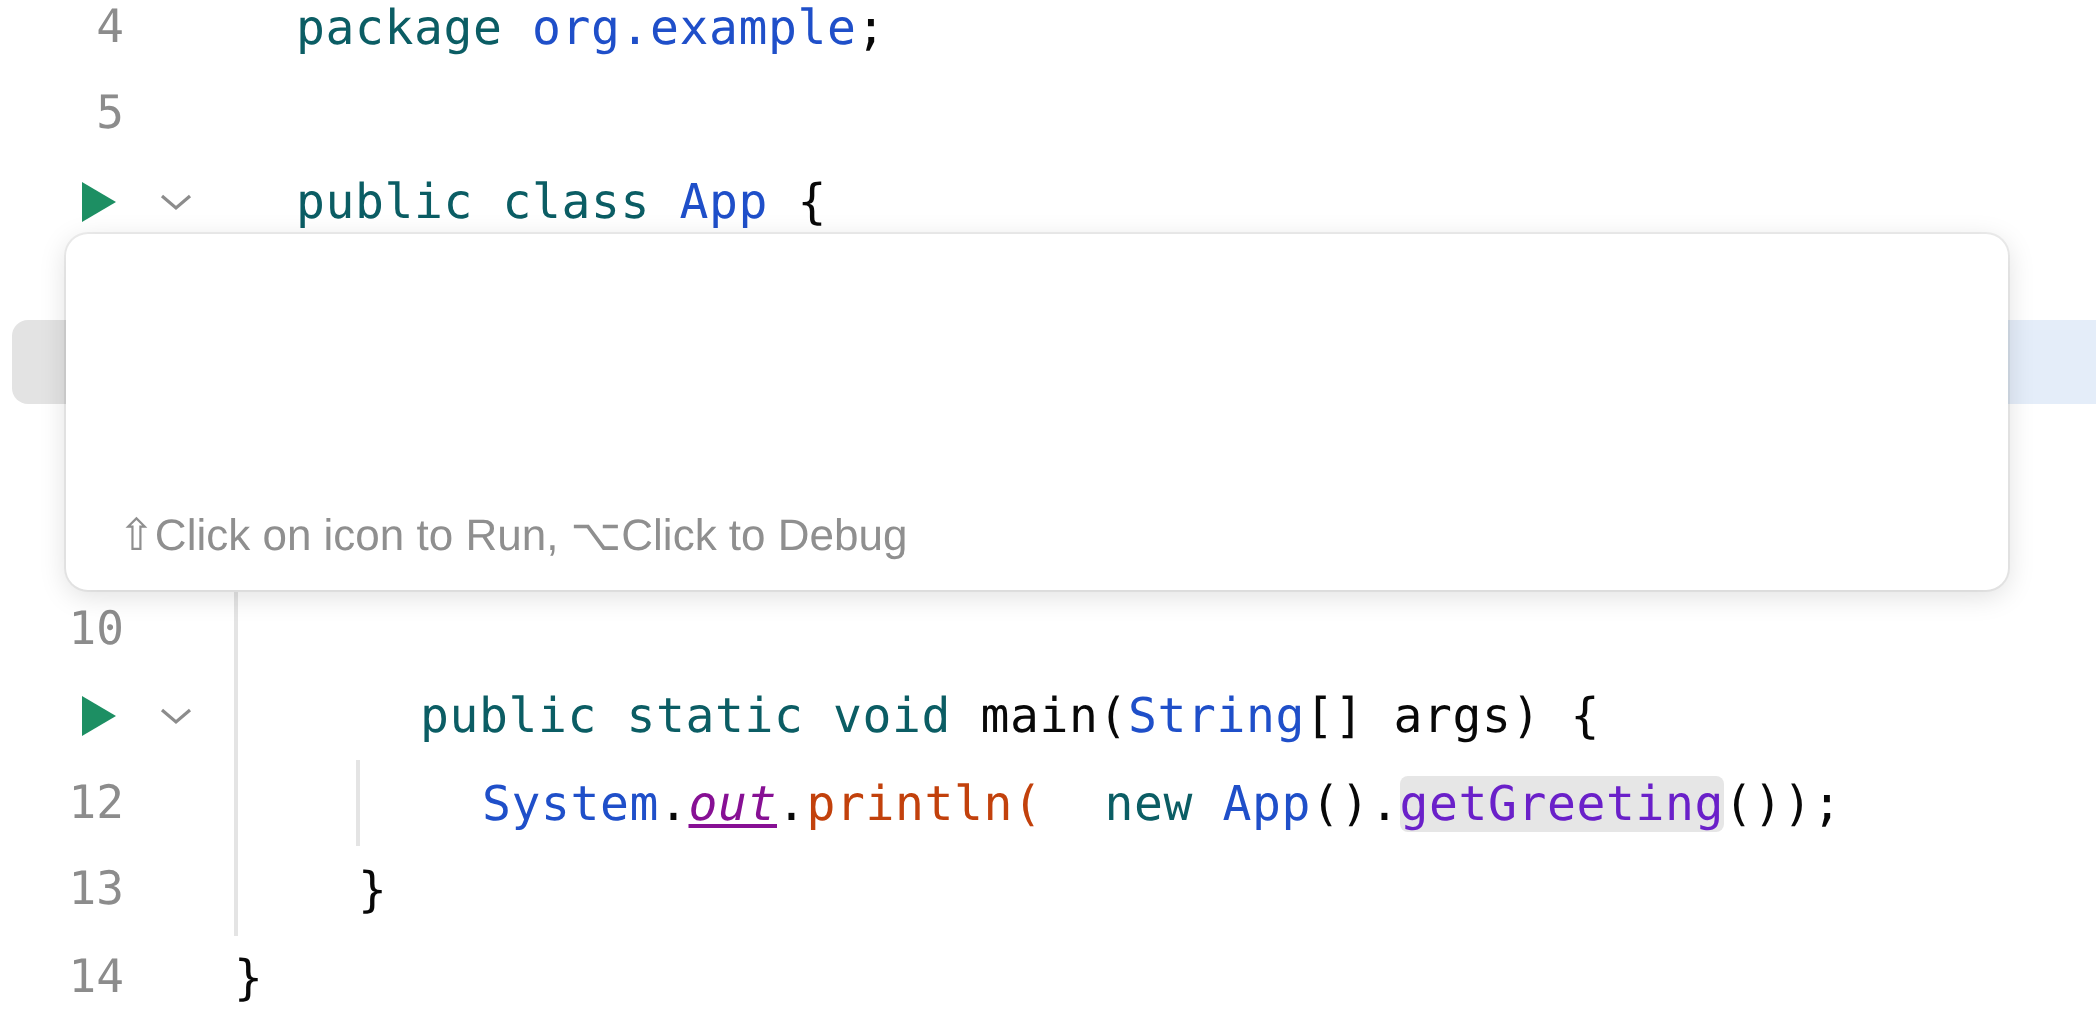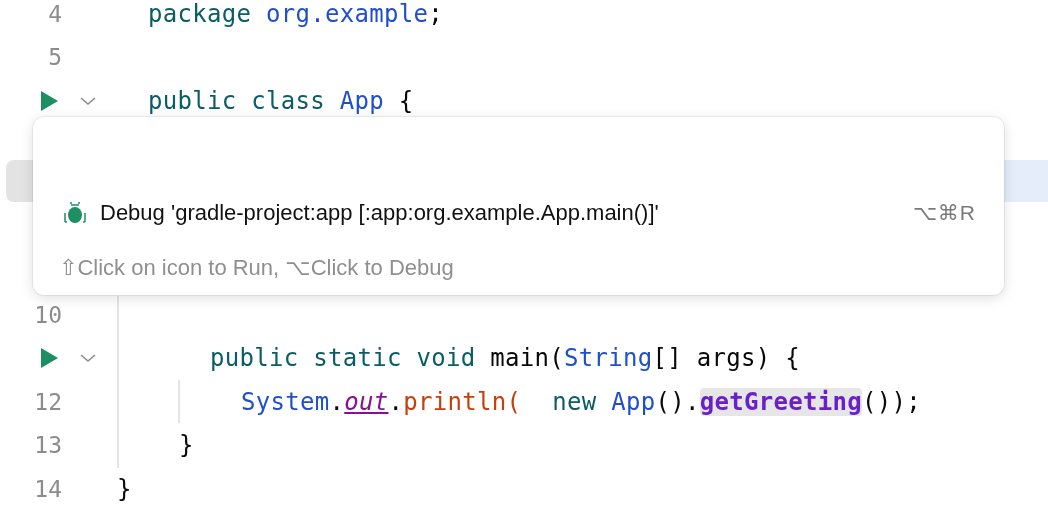--- a/index.html
+++ b/index.html
@@ -28,21 +28,21 @@
   .code {
     position: absolute; left: 117px; font-size: 24px; white-space: pre;
     letter-spacing: 0.3px; color: #080808;
   }
   .kw { color: #0b5d64; margin-left: 31px; }
   .pkg { color: #1f4fc9; }
   .cls { color: #1f4fc9; }
   .static-field { color: #871094; font-style: italic; text-decoration: underline; }
   .method { color: #6a20c9; }
   .call { color: #1f4fc9; }
-  .hl { background: #e6e6e6; border-radius: 4px; font-weight: bold; }
+  .hl { background: #e6e6e6; border-radius: 4px; }
   .indent-guide { position: absolute; width: 2px; background: #e4e4e4; }
 
   .row-hover-left {
     position: absolute; left: 6px; top: 160px; width: 40px; height: 42px;
     background: #e3e3e3; border-radius: 8px 0 0 8px;
   }
   .row-current-right {
     position: absolute; left: 1000px; top: 160px; width: 48px; height: 42px;
     background: #e4edf9;
   }
@@ -136,25 +136,14 @@
     <span class="code" style="left:179px;">}</span>
   </div>
 
   <div class="line" style="top:467px;">
     <span class="lnum">14</span>
     <span class="code">}</span>
   </div>
 </div>
 
 <div class="popup">
-  <div class="menu-item" style="top:74px;">
-    <span class="menu-icon">
-      <svg width="26" height="26" viewBox="0 0 26 26">
-        <ellipse cx="13" cy="15" rx="7" ry="8" fill="#1d8f63"></ellipse>
-        <path d="M8 3 L10 3 M16 3 L18 3 M9 5 L17 5" stroke="#1d8f63" stroke-width="1.5"></path>
-        <path d="M3 13 L3 22 M23 13 L23 22 M3 22 L5 22 M21 22 L23 22" stroke="#1d8f63" stroke-width="1.5" fill="none"></path>
-      </svg>
-    </span>
-    <span class="menu-label">Debug 'gradle-project:app [:app:org.example.App.main()]'</span>
-    <span class="menu-shortcut">⌥⌘R</span>
-  </div>
   <div class="popup-hint">⇧Click on icon to Run, ⌥Click to Debug</div>
 </div>
 
 </body></html>

